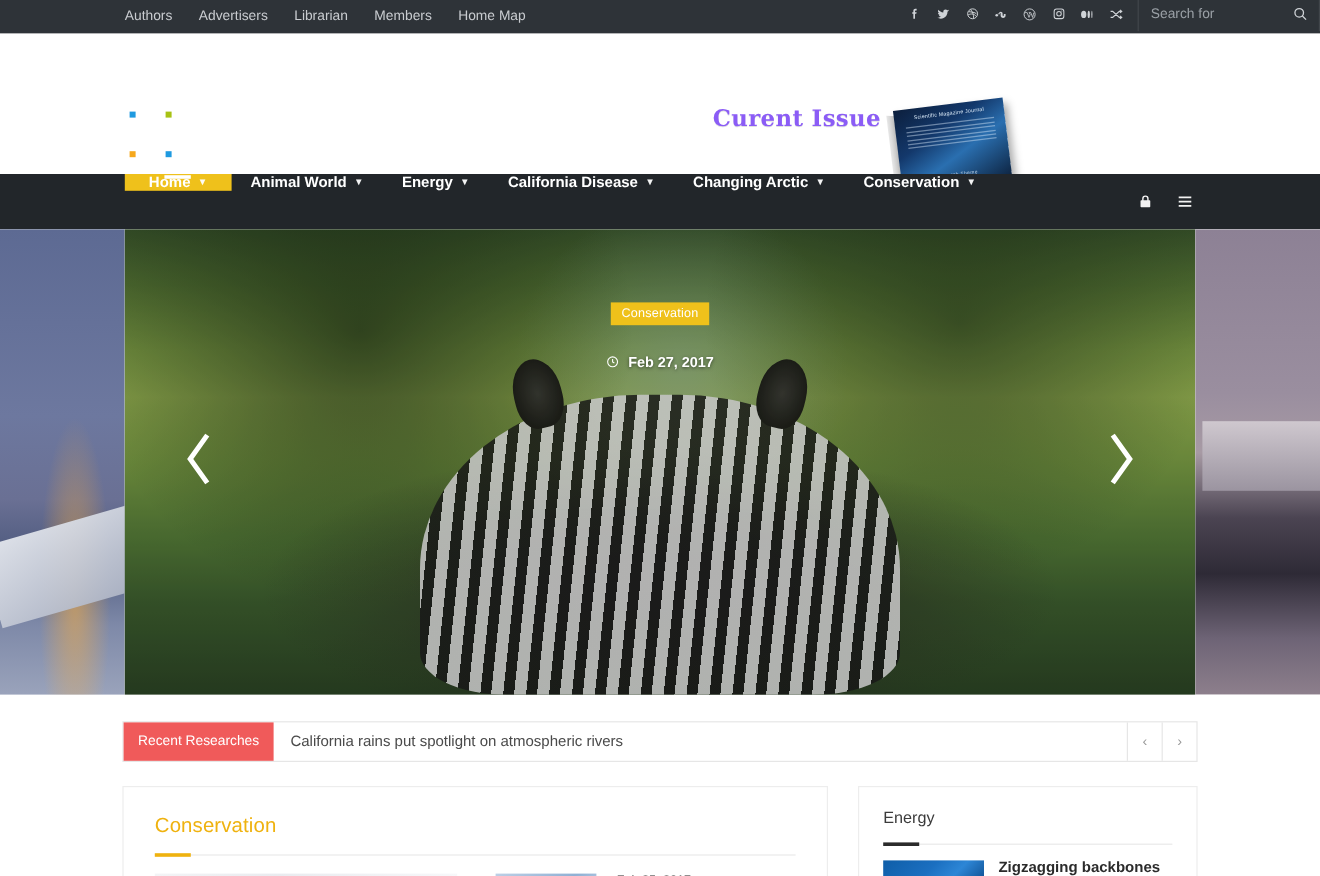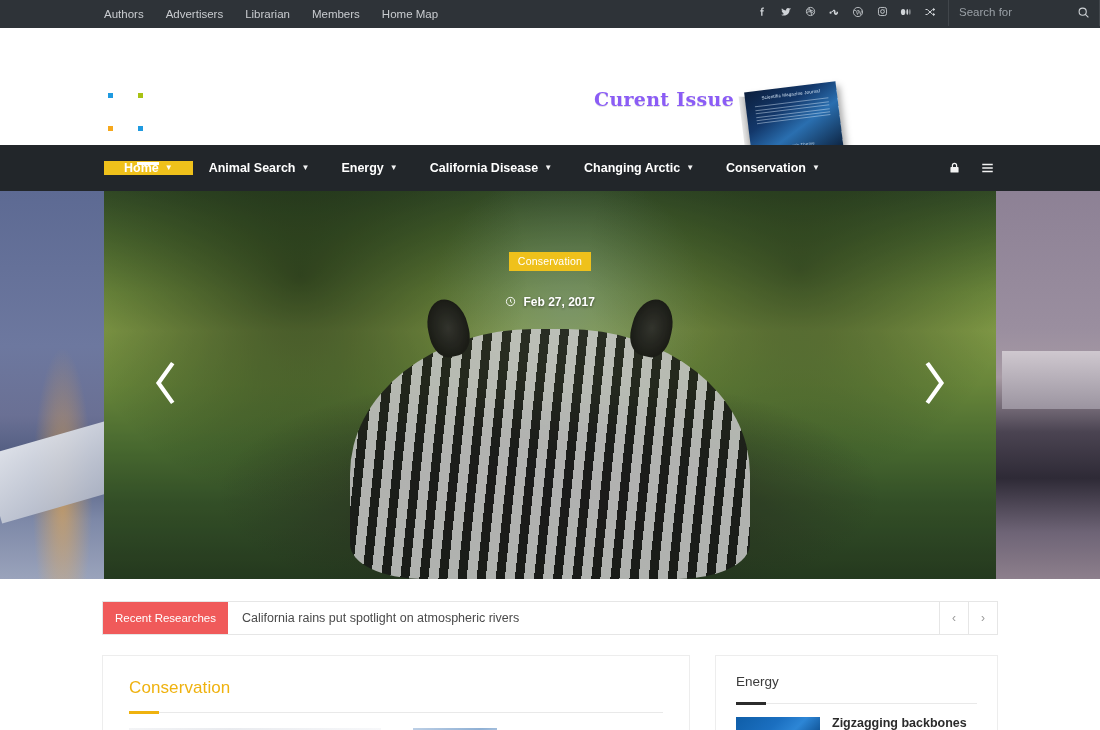--- a/index.html
+++ b/index.html
@@ -146,21 +146,21 @@
   }
 
   
   .nav {
     height: 46px;
     background: #22262a;
     display: flex;
     align-items: stretch;
     position: relative;
   }
-  .nav-inner { display: flex; margin-left: 104px; align-items: center; }
+  .nav-inner { display: flex; margin-left: 104px; align-items: flex-start; }
   .nav-item {
     display: flex; align-items: center;
     padding: 0 16px;
     color: #ffffff;
     font-size: 12.5px;
     font-weight: bold;
     cursor: pointer;
     position: relative;
     white-space: nowrap;
   }
@@ -525,21 +525,21 @@
   </div>
 </div>
 
 <div class="nav">
   <div class="nav-inner">
     <div class="nav-item active">
       <span>Home</span>
       <span class="caret">▼</span>
     </div>
     <div class="nav-item">
-      <span>Animal Search</span>
+      <span>Animal World</span>
       <span class="caret">▼</span>
     </div>
     <div class="nav-item">
       <span>Energy</span>
       <span class="caret">▼</span>
     </div>
     <div class="nav-item">
       <span>California Disease</span>
       <span class="caret">▼</span>
     </div>

